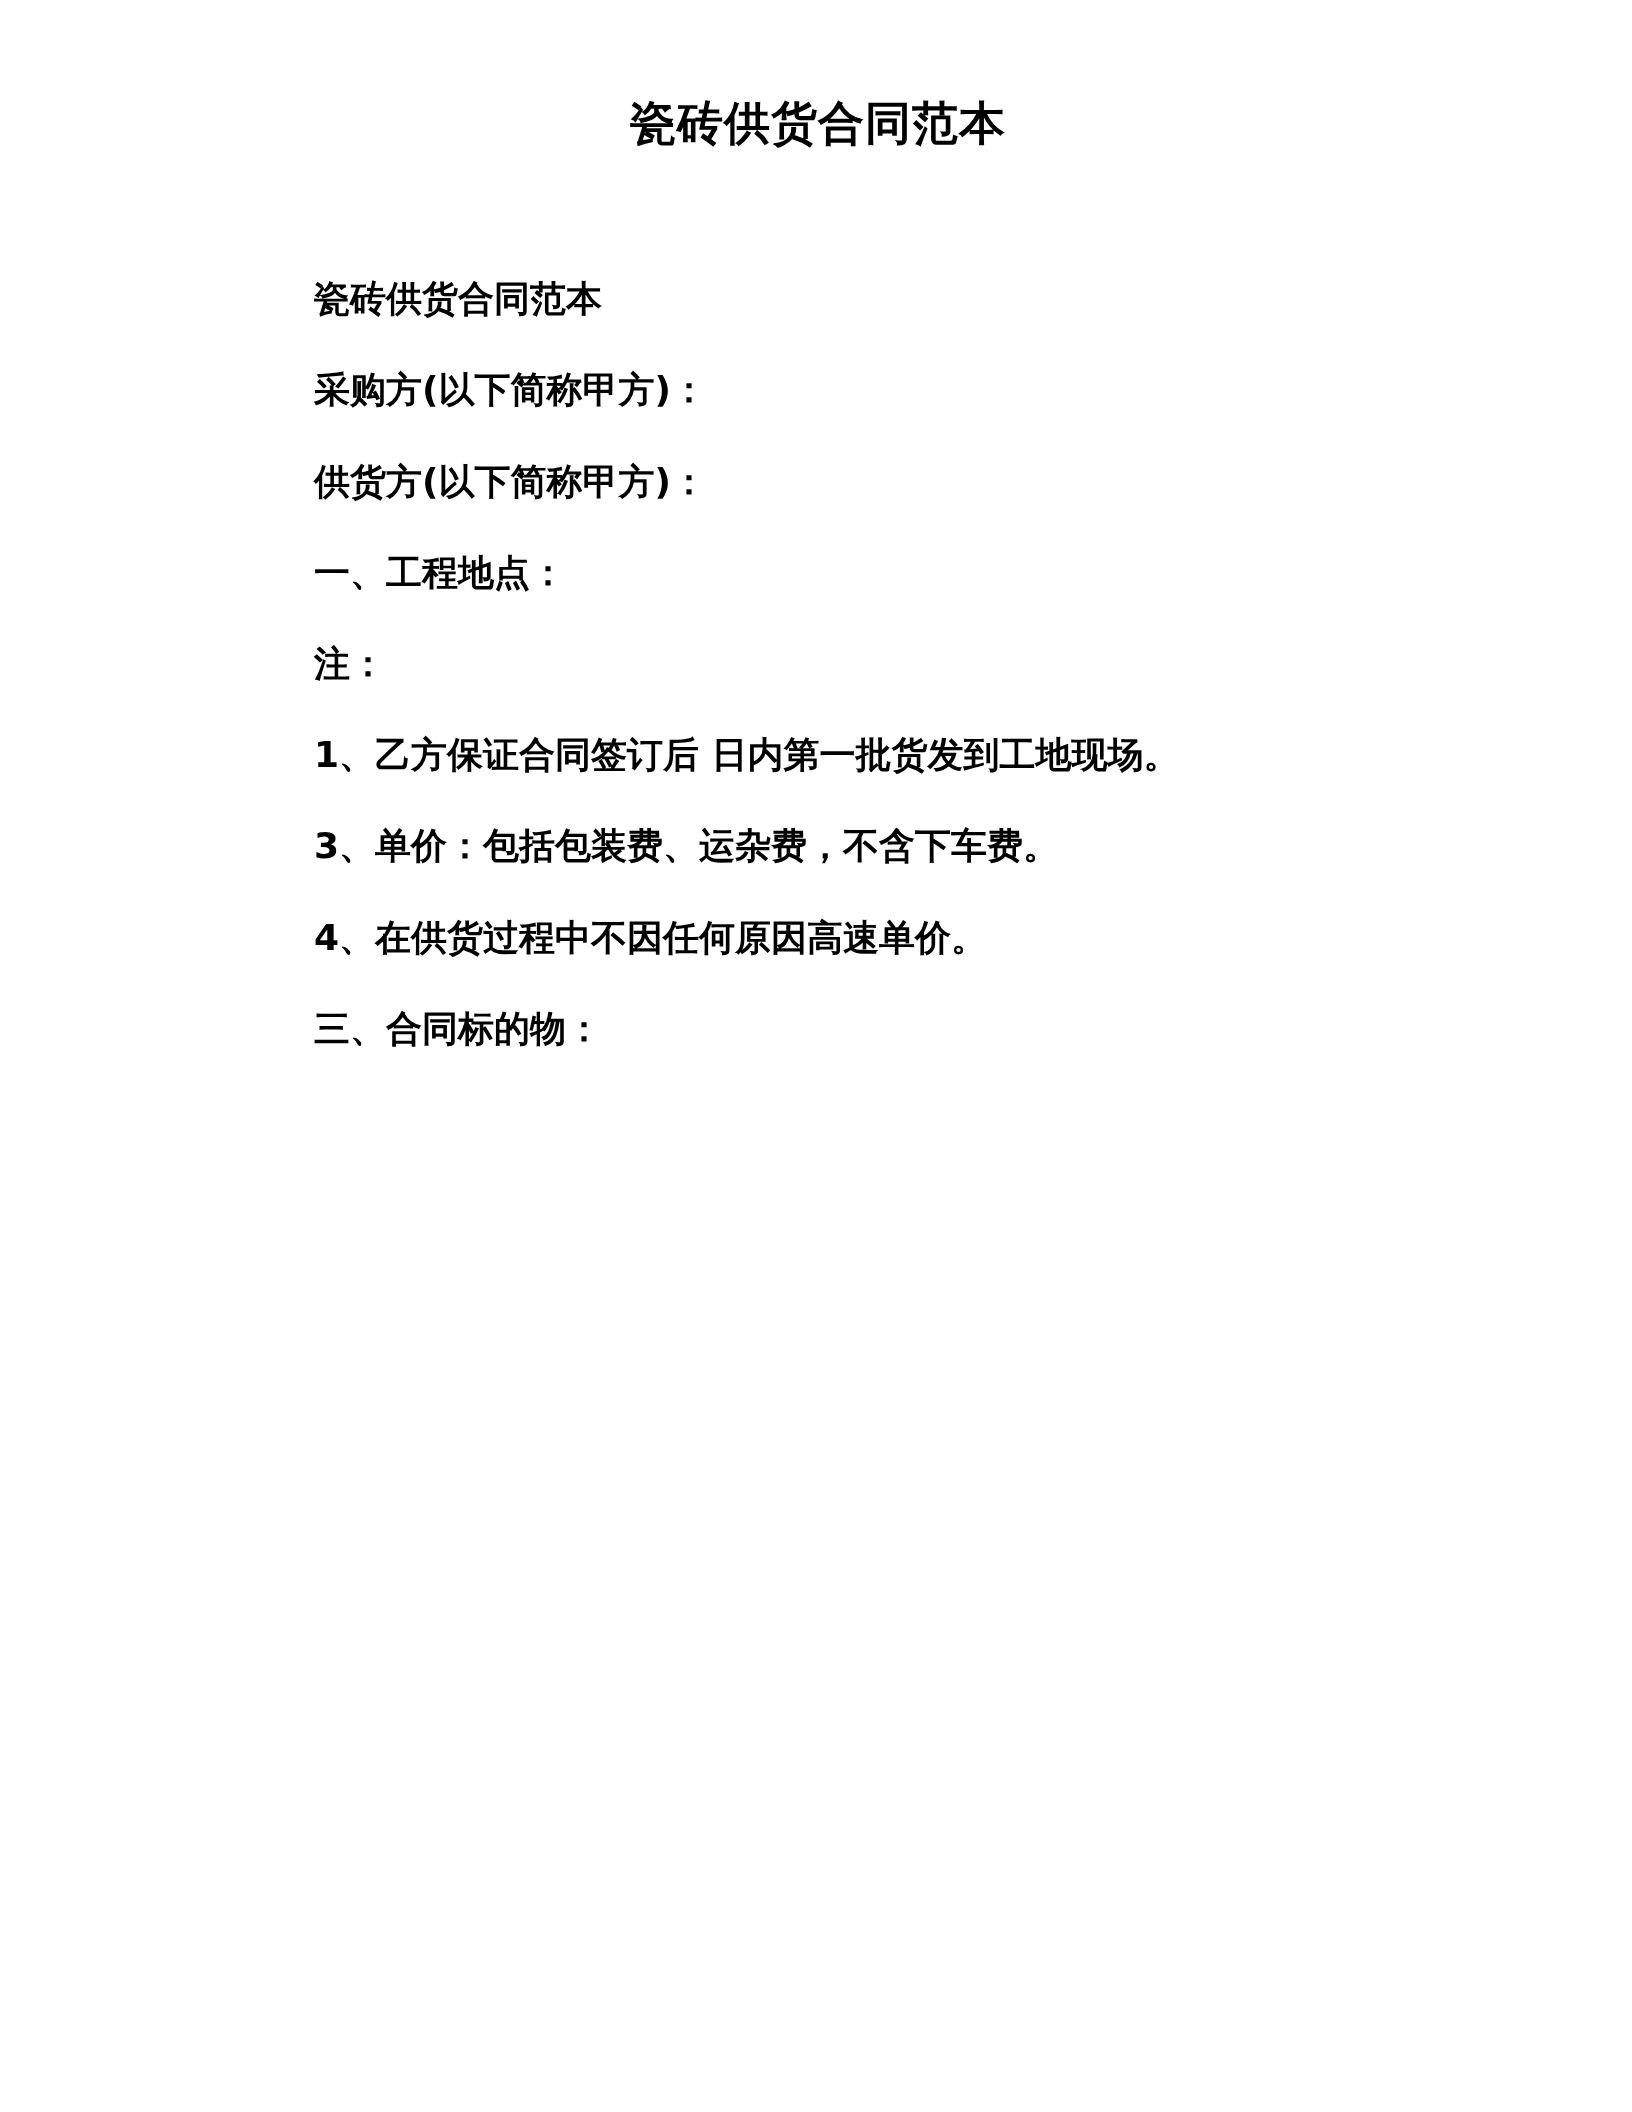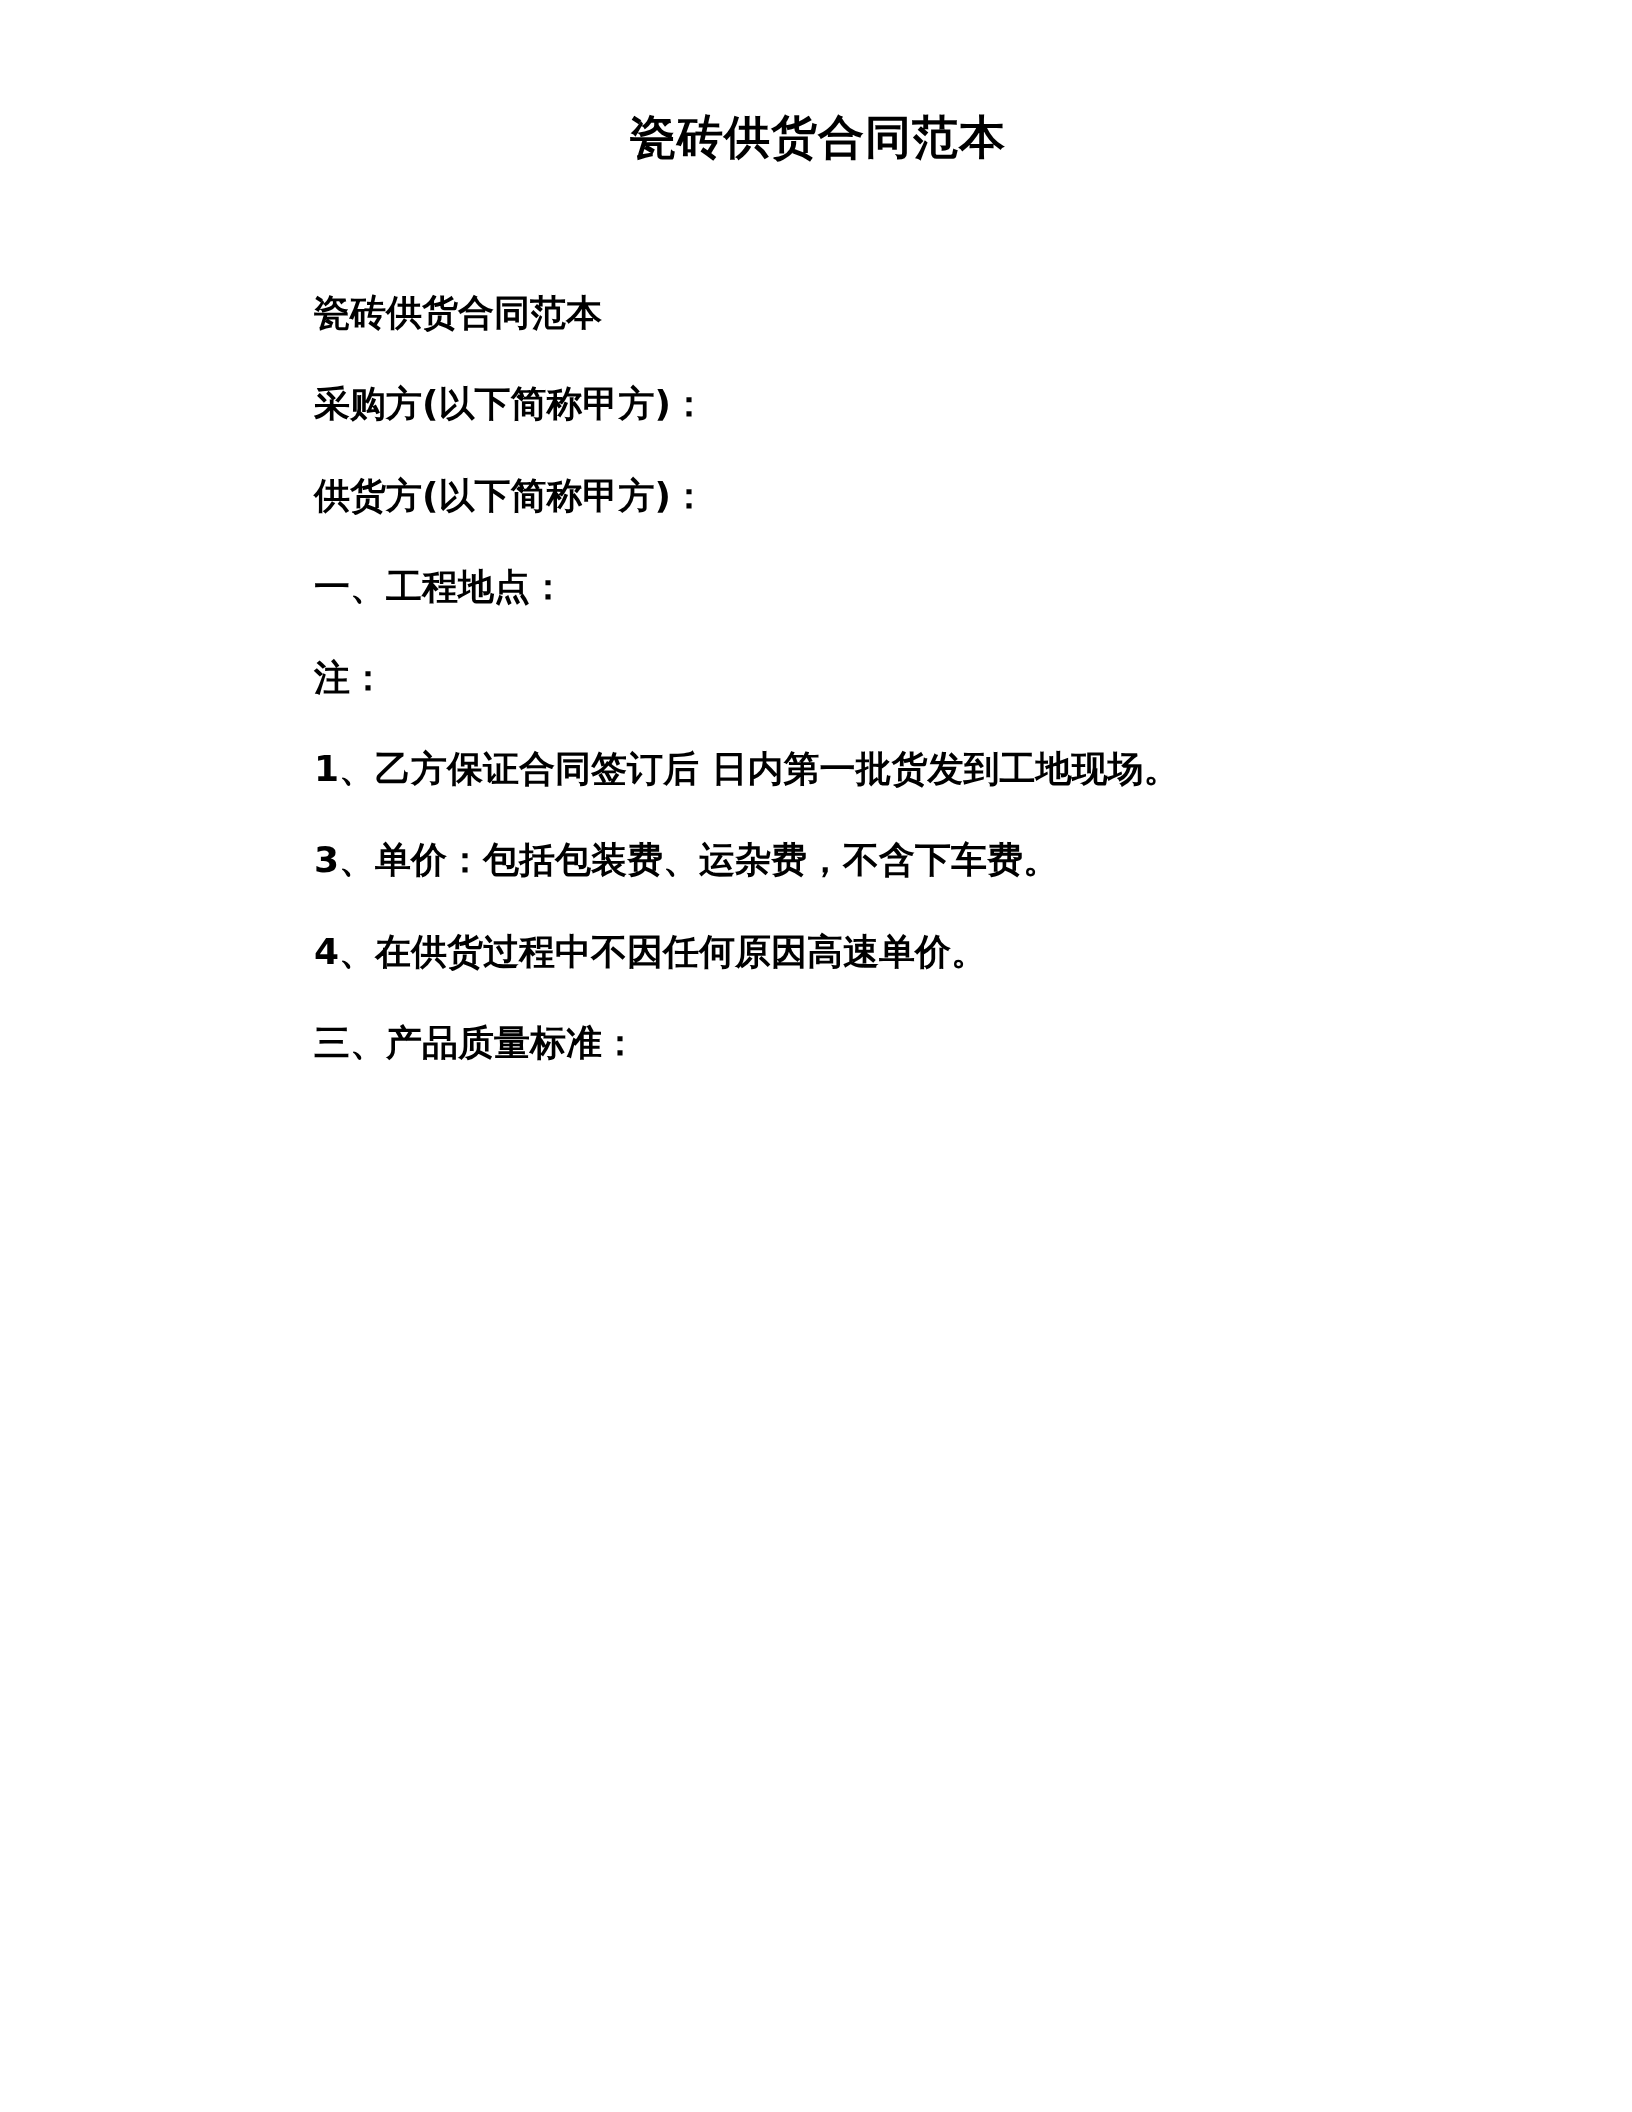--- a/index.html
+++ b/index.html
@@ -10,21 +10,21 @@
       background: #ffffff;
     }
     body {
       font-family: "DejaVu Sans", "Liberation Sans", sans-serif;
       color: #000000;
     }
     .page {
       position: relative;
       width: 1632px;
       height: 1664px;
-      margin: 18px auto;
+      margin: 4px auto;
       background: #ffffff;
       padding: 92px 238px 60px 242px;
     }
     .doc-title {
       margin: 0 0 108px 0;
       text-align: center;
       font-size: 46px;
       line-height: 1.2;
       font-weight: bold;
       letter-spacing: 1px;
@@ -64,17 +64,17 @@
 
 
     <p class="para">注：</p>
 
     <p class="para">1、乙方保证合同签订后 日内第一批货发到工地现场。</p>
 
     <p class="para">3、单价：包括包装费、运杂费，不含下车费。</p>
 
     <p class="para">4、在供货过程中不因任何原因高速单价。</p>
 
-    <p class="para">三、产品质量标准：</p>
+    <p class="para">三、合同标的物：</p>
 
   </div>
 
 </div>
 
 </body></html>

